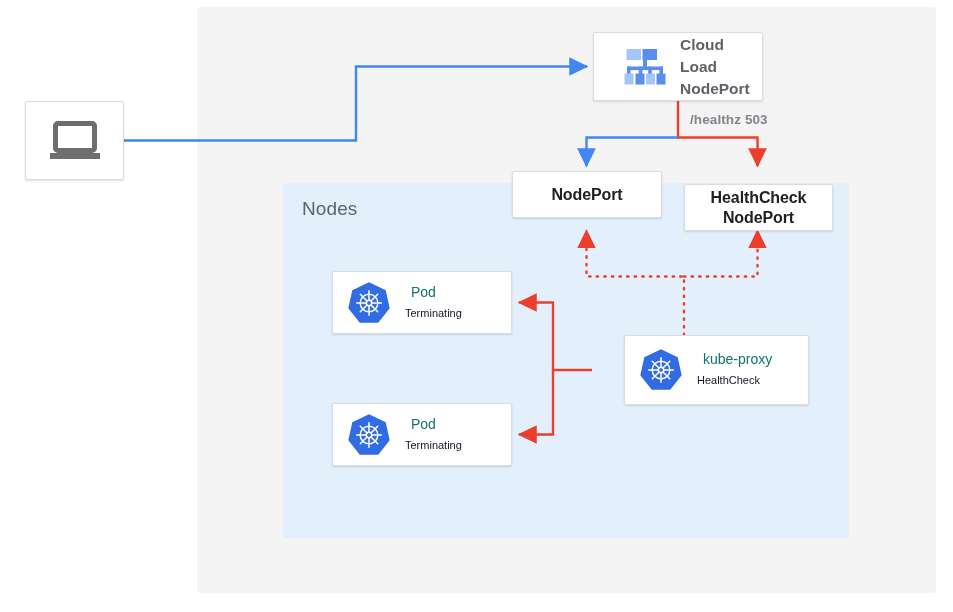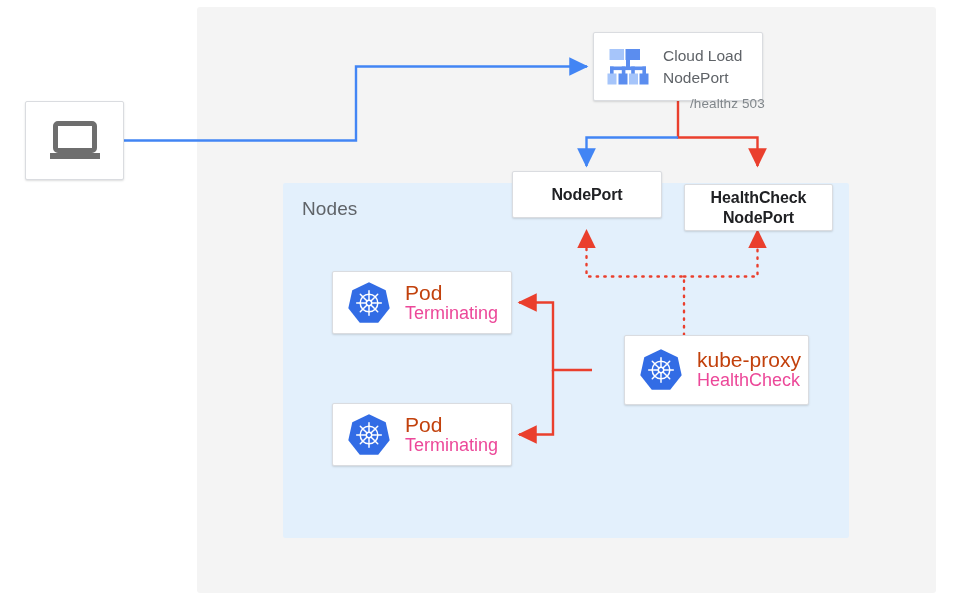--- a/index.html
+++ b/index.html
@@ -77,22 +77,23 @@
     height: 79px;
     justify-content: center;
   }
 
   
   .card-clb {
     left: 593px;
     top: 32px;
     width: 170px;
     height: 69px;
-    padding-left: 12px;
+    padding-left: 29px;
     gap: 13px;
+    font-weight: bold;
   }
   .clb-text {
     font-size: 15.5px;
     color: #5f6368;
     line-height: 22px;
   }
 
   
   .card-plain {
     justify-content: center;
@@ -120,39 +121,40 @@
 
   
   .card-pod1 { left: 332px; top: 271px; width: 180px; height: 63px; }
   .card-pod2 { left: 332px; top: 403px; width: 180px; height: 63px; }
   .card-kubeproxy { left: 624px; top: 335px; width: 185px; height: 70px; }
   .card-pod1, .card-pod2, .card-kubeproxy {
     padding-left: 14px;
     gap: 14px;
   }
   .node-title {
-    font-size: 21px;
-    color: #c2410c;
+    font-size: 14px;
+    color: #0f766e;
     line-height: 21px;
+    margin-left: 6px;
   }
   .node-sub {
-    font-size: 18px;
-    color: #ec4899;
+    font-size: 11px;
+    color: #0f172a;
     line-height: 21px;
   }
 
   .icon-wrap { flex: 0 0 auto; display: block; line-height: 0; }
 
   
   .healthz-label {
     position: absolute;
     left: 690px;
-    top: 96px;
+    top: 112px;
     font-size: 13.5px;
-    font-weight: normal;
+    font-weight: bold;
     color: #80868b;
     letter-spacing: 0.1px;
   }
 </style>
 </head>
 <body>
 
 <div id="stage">
 
   <div class="region-outer"></div>

